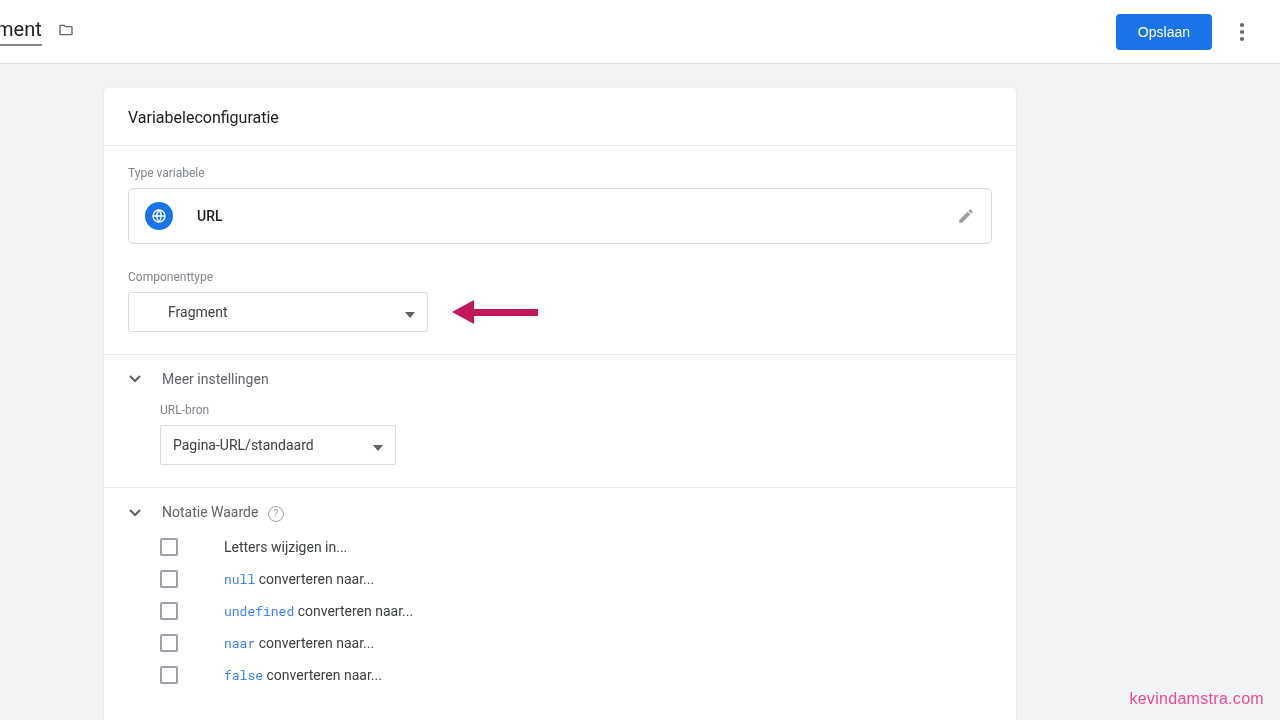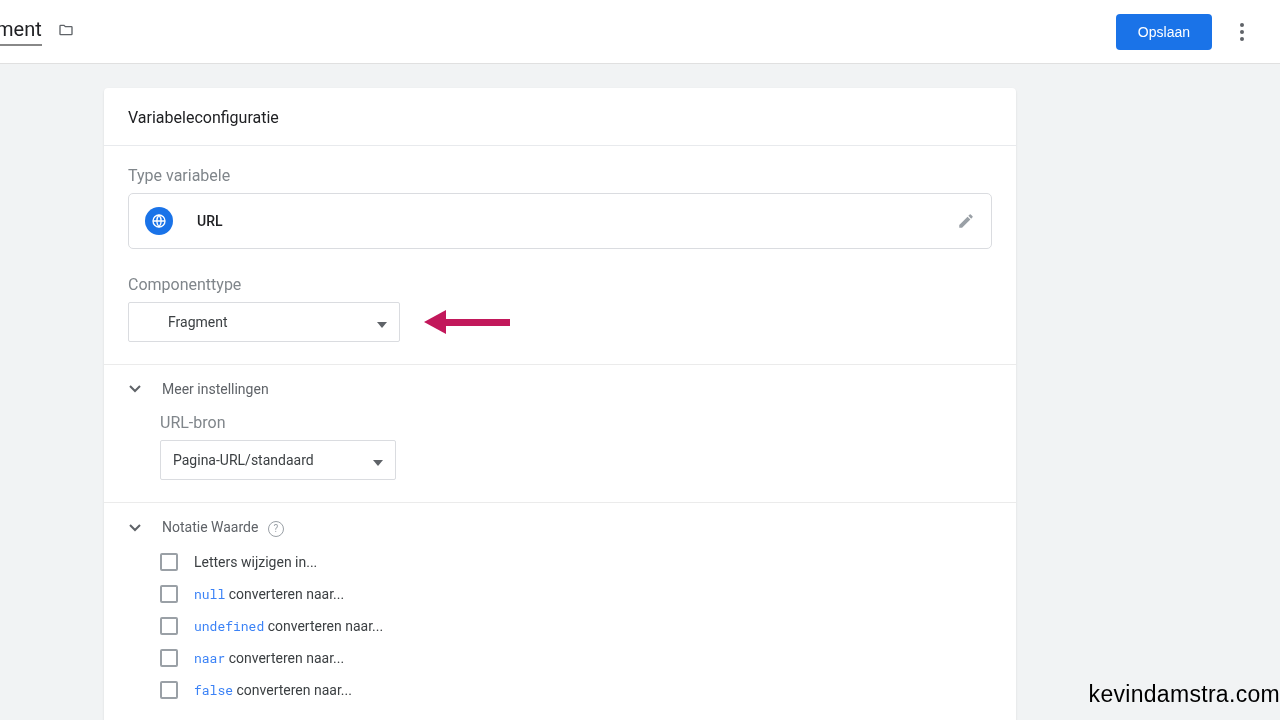--- a/index.html
+++ b/index.html
@@ -65,21 +65,21 @@
     min-height: 640px;
   }
   .card-header {
     padding: 20px 24px 18px 24px;
     border-bottom: 1px solid #e8eaed;
     font-size: 16px;
     color: #202124;
   }
   .card-body { padding: 20px 24px 0 24px; }
   .field-label {
-    font-size: 16px;
+    font-size: 12px;
     color: #80868b;
     margin-bottom: 8px;
   }
   .type-selector {
     border: 1px solid #dadce0;
     border-radius: 5px;
     height: 56px;
     display: flex;
     align-items: center;
     padding: 0 16px;
@@ -104,21 +104,21 @@
     cursor: pointer;
     background: #fff;
   }
   .dropdown-label { font-size: 14px; color: #3c4043; }
   .dropdown-caret { margin-left: auto; }
   .component-row {
     display: flex;
     align-items: center;
     gap: 24px;
   }
-  .component-drop { width: 272px; padding-left: 39px; }
+  .component-drop { width: 300px; padding-left: 39px; }
   .arrow-annotation {
     width: 86px; height: 24px;
     position: relative;
   }
 
   .divider { border-top: 1px solid #ebebeb; margin-left: -24px; margin-right: -24px; }
 
   .section-toggle {
     display: flex; align-items: center; gap: 20px;
     padding: 16px 0;
@@ -135,32 +135,32 @@
     align-items: center; justify-content: center;
     font-size: 10px; color: #9aa0a6; margin-left: 6px;
   }
 
   .checkbox-list { display: flex; flex-direction: column; gap: 14px; padding-bottom: 20px; }
   .checkbox-row { display: flex; align-items: center; gap: 16px; cursor: pointer; }
   .checkbox {
     width: 18px; height: 18px; border: 2px solid #9aa0a6;
     border-radius: 2px; flex-shrink: 0;
   }
-  .checkbox-label { font-size: 14px; color: #3c4043; }
+  .checkbox-label { font-size: 14px; color: #3c4043; margin-left: 30px; }
   .mono {
     font-family: "Roboto Mono", Consolas, monospace;
     font-size: 13px;
     color: #3b82f6;
   }
 
   .watermark {
     position: absolute;
-    bottom: 12px; right: 0;
-    font-size: 23px;
-    color: #000000;
+    bottom: 12px; right: 16px;
+    font-size: 16px;
+    color: #ec4899;
     letter-spacing: 0.3px;
     font-family: Arial, sans-serif;
   }
 </style>
 </head>
 <body>
 
 <div class="header">
   <div class="header-left">
     <span class="doc-title">ment</span>

